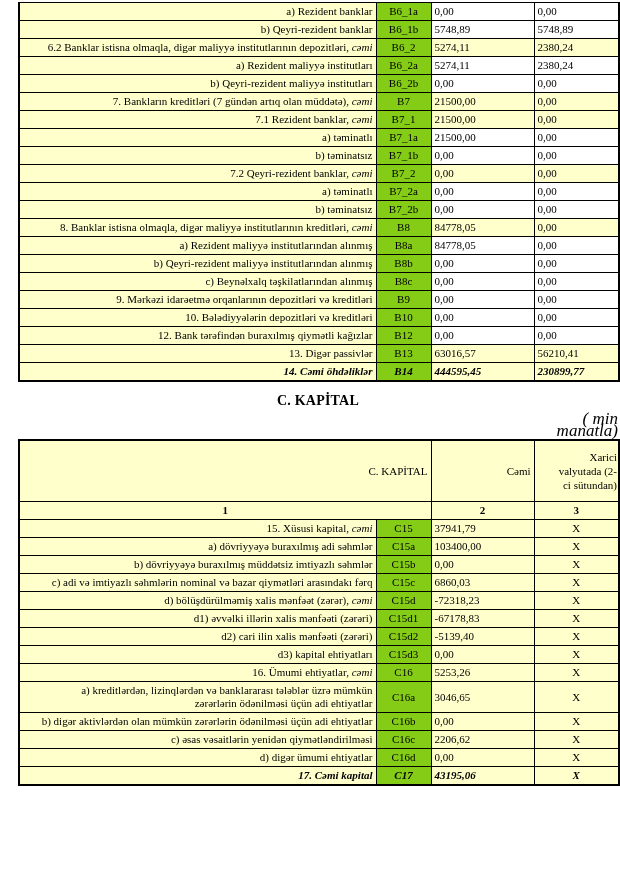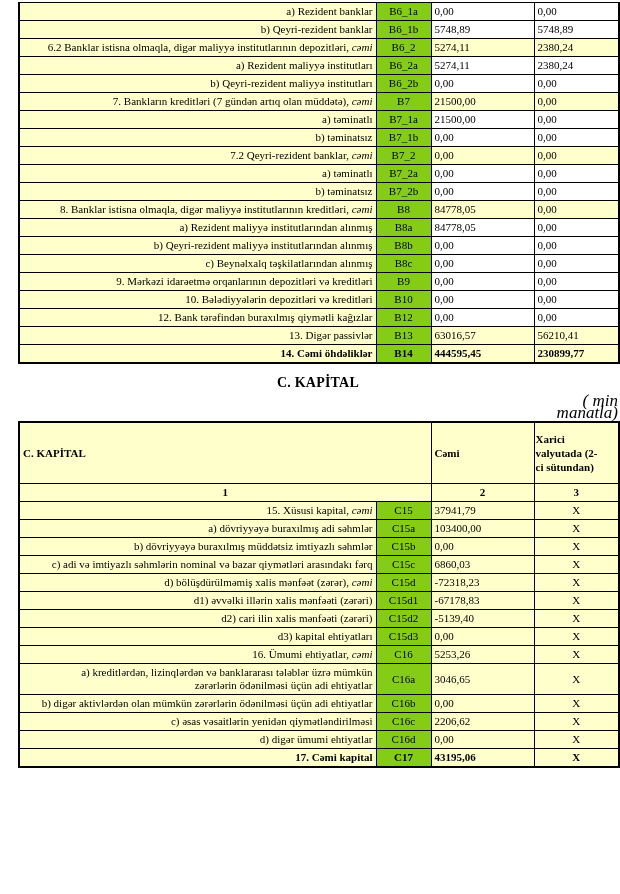--- a/index.html
+++ b/index.html
@@ -17,31 +17,31 @@
     padding:2px 3px;vertical-align:middle;height:13px;
     overflow:hidden;
   }
   td.lbl{text-align:right;background:#ffffcc;}
   td.code{text-align:center;background:#84cc16;}
   td.num{text-align:left;padding-right:6px;background:#ffffff;}
   td.xc{text-align:center;background:#ffffff;}
   td.hl{background:#ffffcc;}
   .ind1{text-indent:18px;}
   .ind2{text-indent:42px;}
-  tr.bold td{font-weight:bold;}
+  tr.bold td{font-weight:bold;font-style:italic;}
   .cap-title{
     width:600px;text-align:center;font-weight:bold;font-size:14px;
     margin:11px 0 0 0;letter-spacing:.2px;
   }
   .unit-note{
     width:600px;text-align:right;font-style:italic;font-size:17px;
     line-height:12px;white-space:pre-line;margin:4px 0 2px 0;
   }
   tr.hdr-row td{
-    background:#ffffcc;text-align:left;font-weight:bold;
+    background:#ffffcc;text-align:right;font-weight:normal;
     font-size:11px;line-height:14px;height:56px;
   }
   tr.hdr-row td.fxh{white-space:pre-line;padding:2px 1px;}
   tr.colnum-row td{
     background:#ffffcc;text-align:center;font-weight:bold;height:13px;
   }
 </style>
 </head>
 <body>
 
@@ -81,20 +81,26 @@
         </tr>
         <tr>
           <td class="lbl ind1"><span>b) Qeyri-rezident maliyyə institutları</span></td>
           <td class="code">B6_2b</td>
           <td class="num">0,00</td>
           <td class="num">0,00</td>
         </tr>
         <tr>
           <td class="lbl"><span>7. Bankların kreditləri (7 gündən artıq olan müddətə), </span><i>cəmi</i></td>
           <td class="code">B7</td>
+          <td class="num hl">21500,00</td>
+          <td class="num hl">0,00</td>
+        </tr>
+        <tr>
+          <td class="lbl"><span>7.1 Rezident banklar, </span><i>cəmi</i></td>
+          <td class="code">B7_1</td>
           <td class="num hl">21500,00</td>
           <td class="num hl">0,00</td>
         </tr>
         <tr>
           <td class="lbl ind1"><span>a) təminatlı</span></td>
           <td class="code">B7_1a</td>
           <td class="num">21500,00</td>
           <td class="num">0,00</td>
         </tr>
         <tr>

